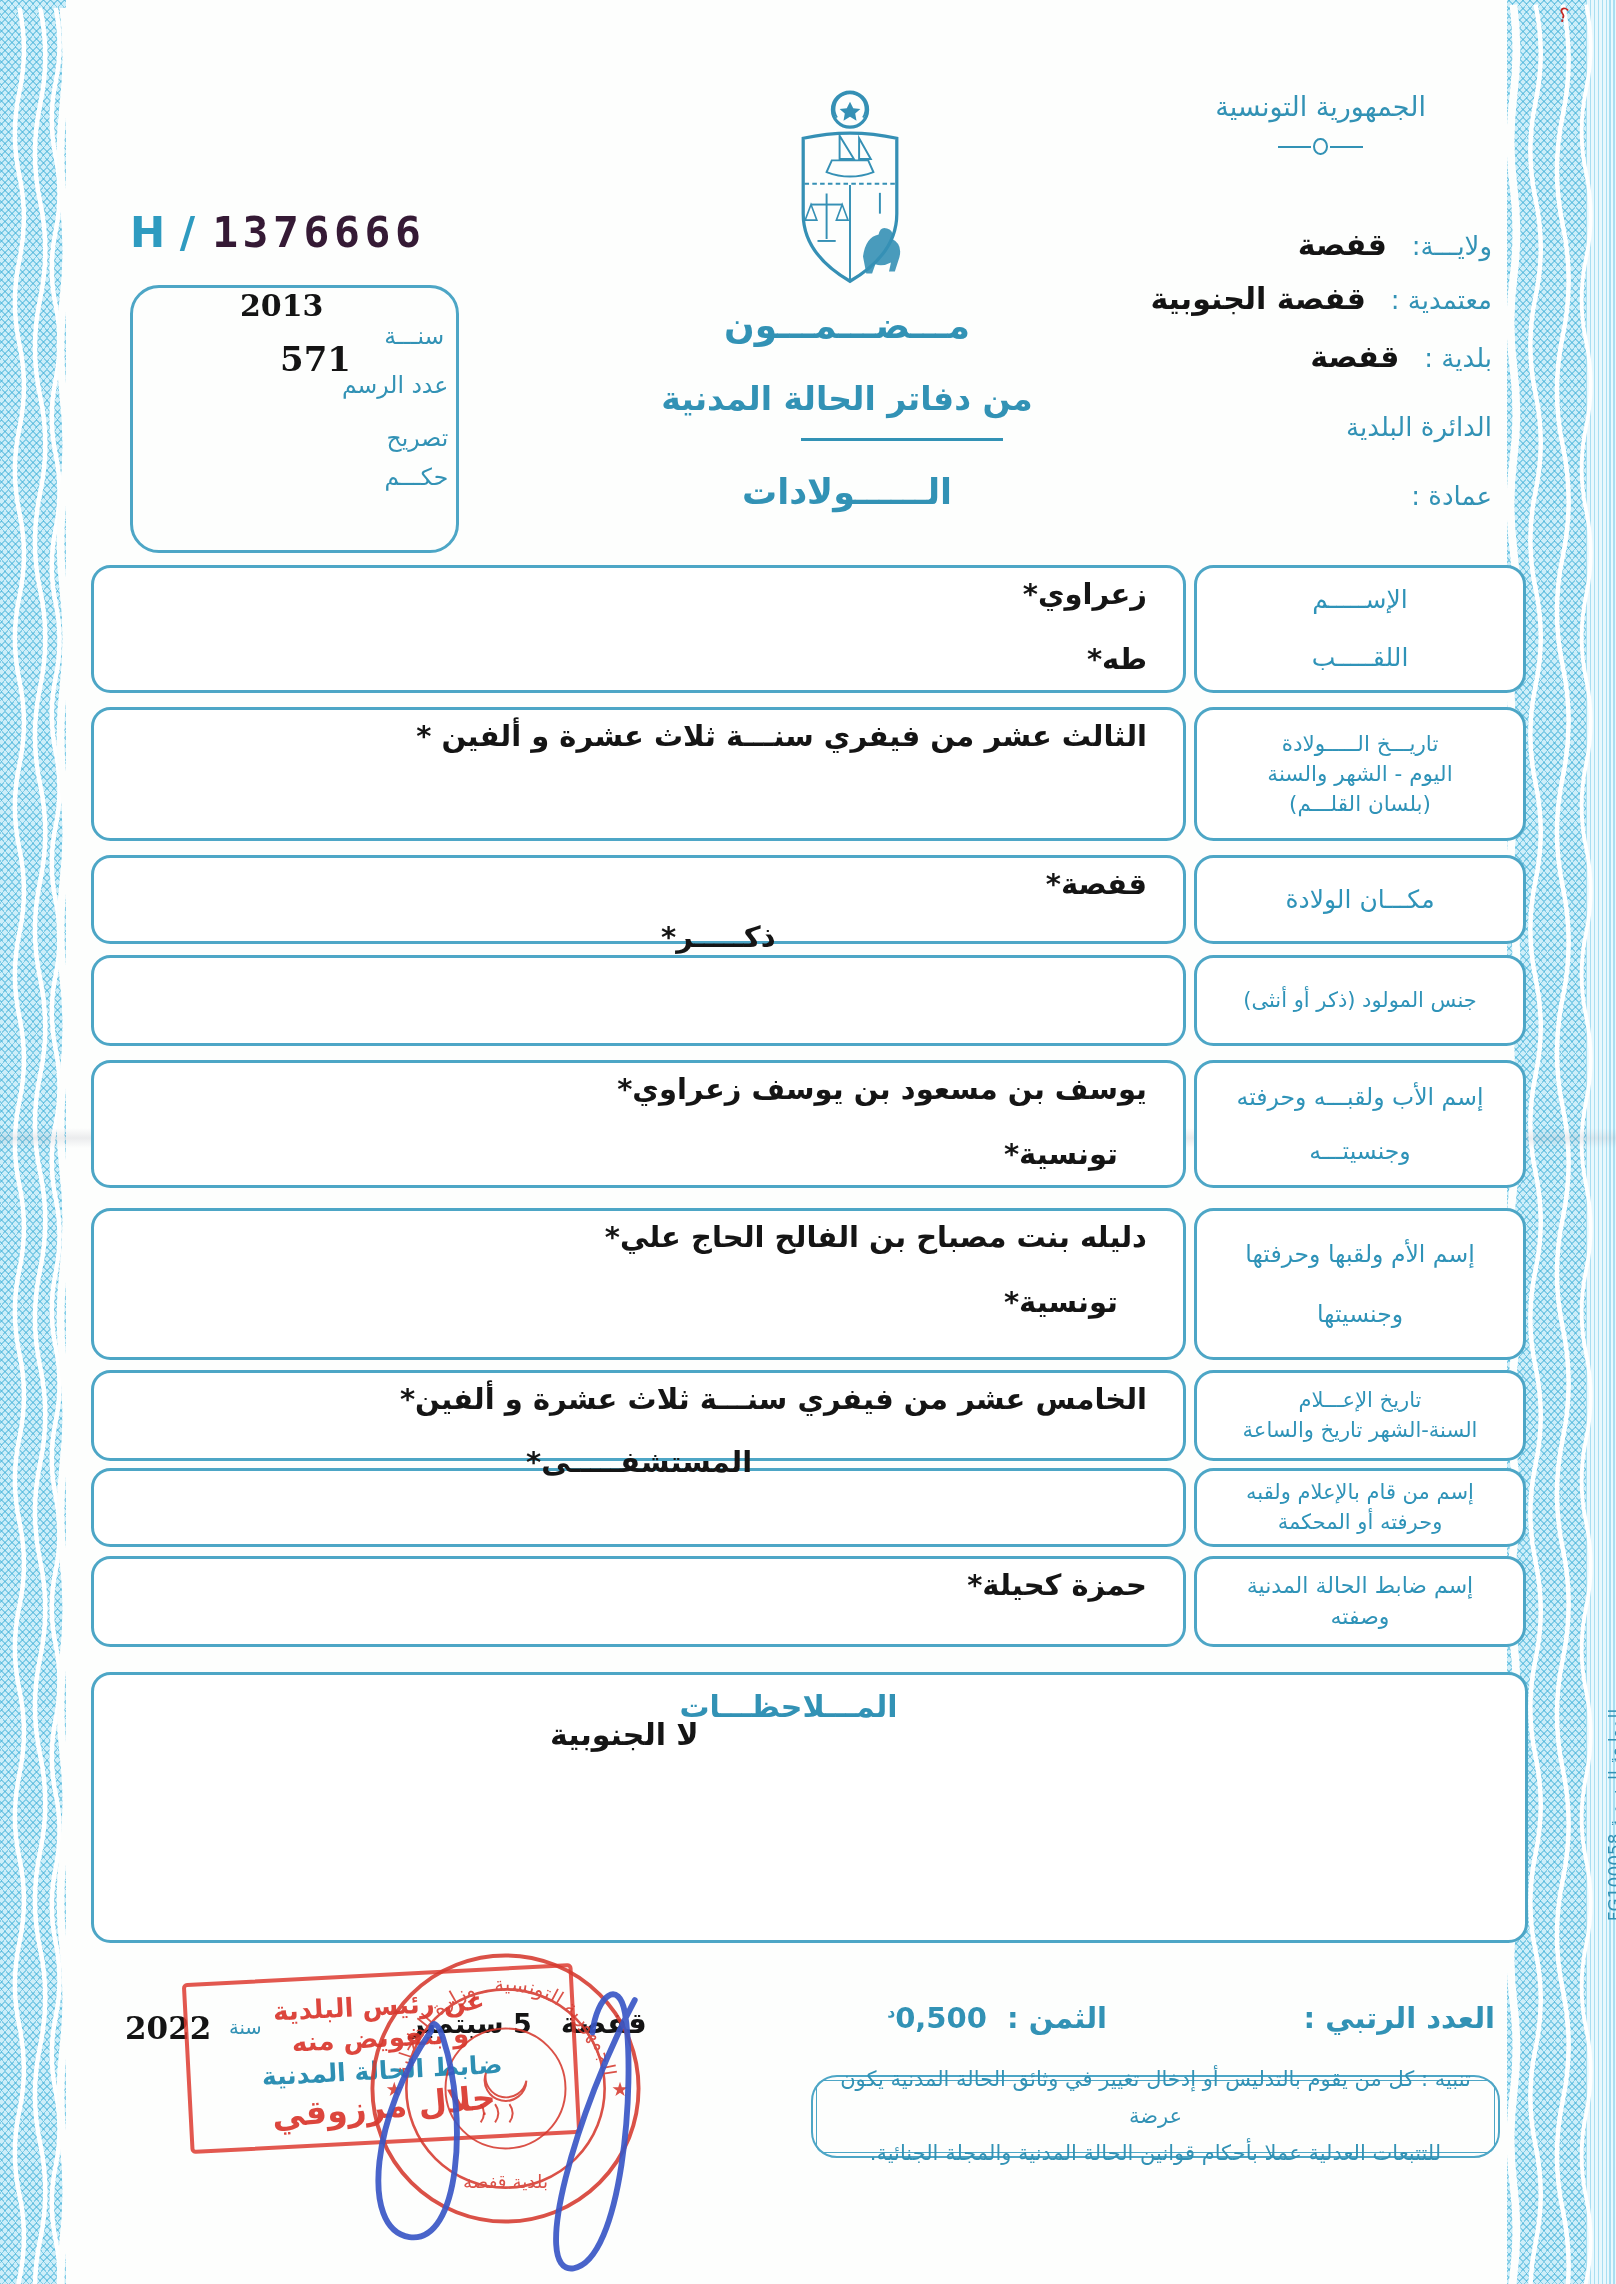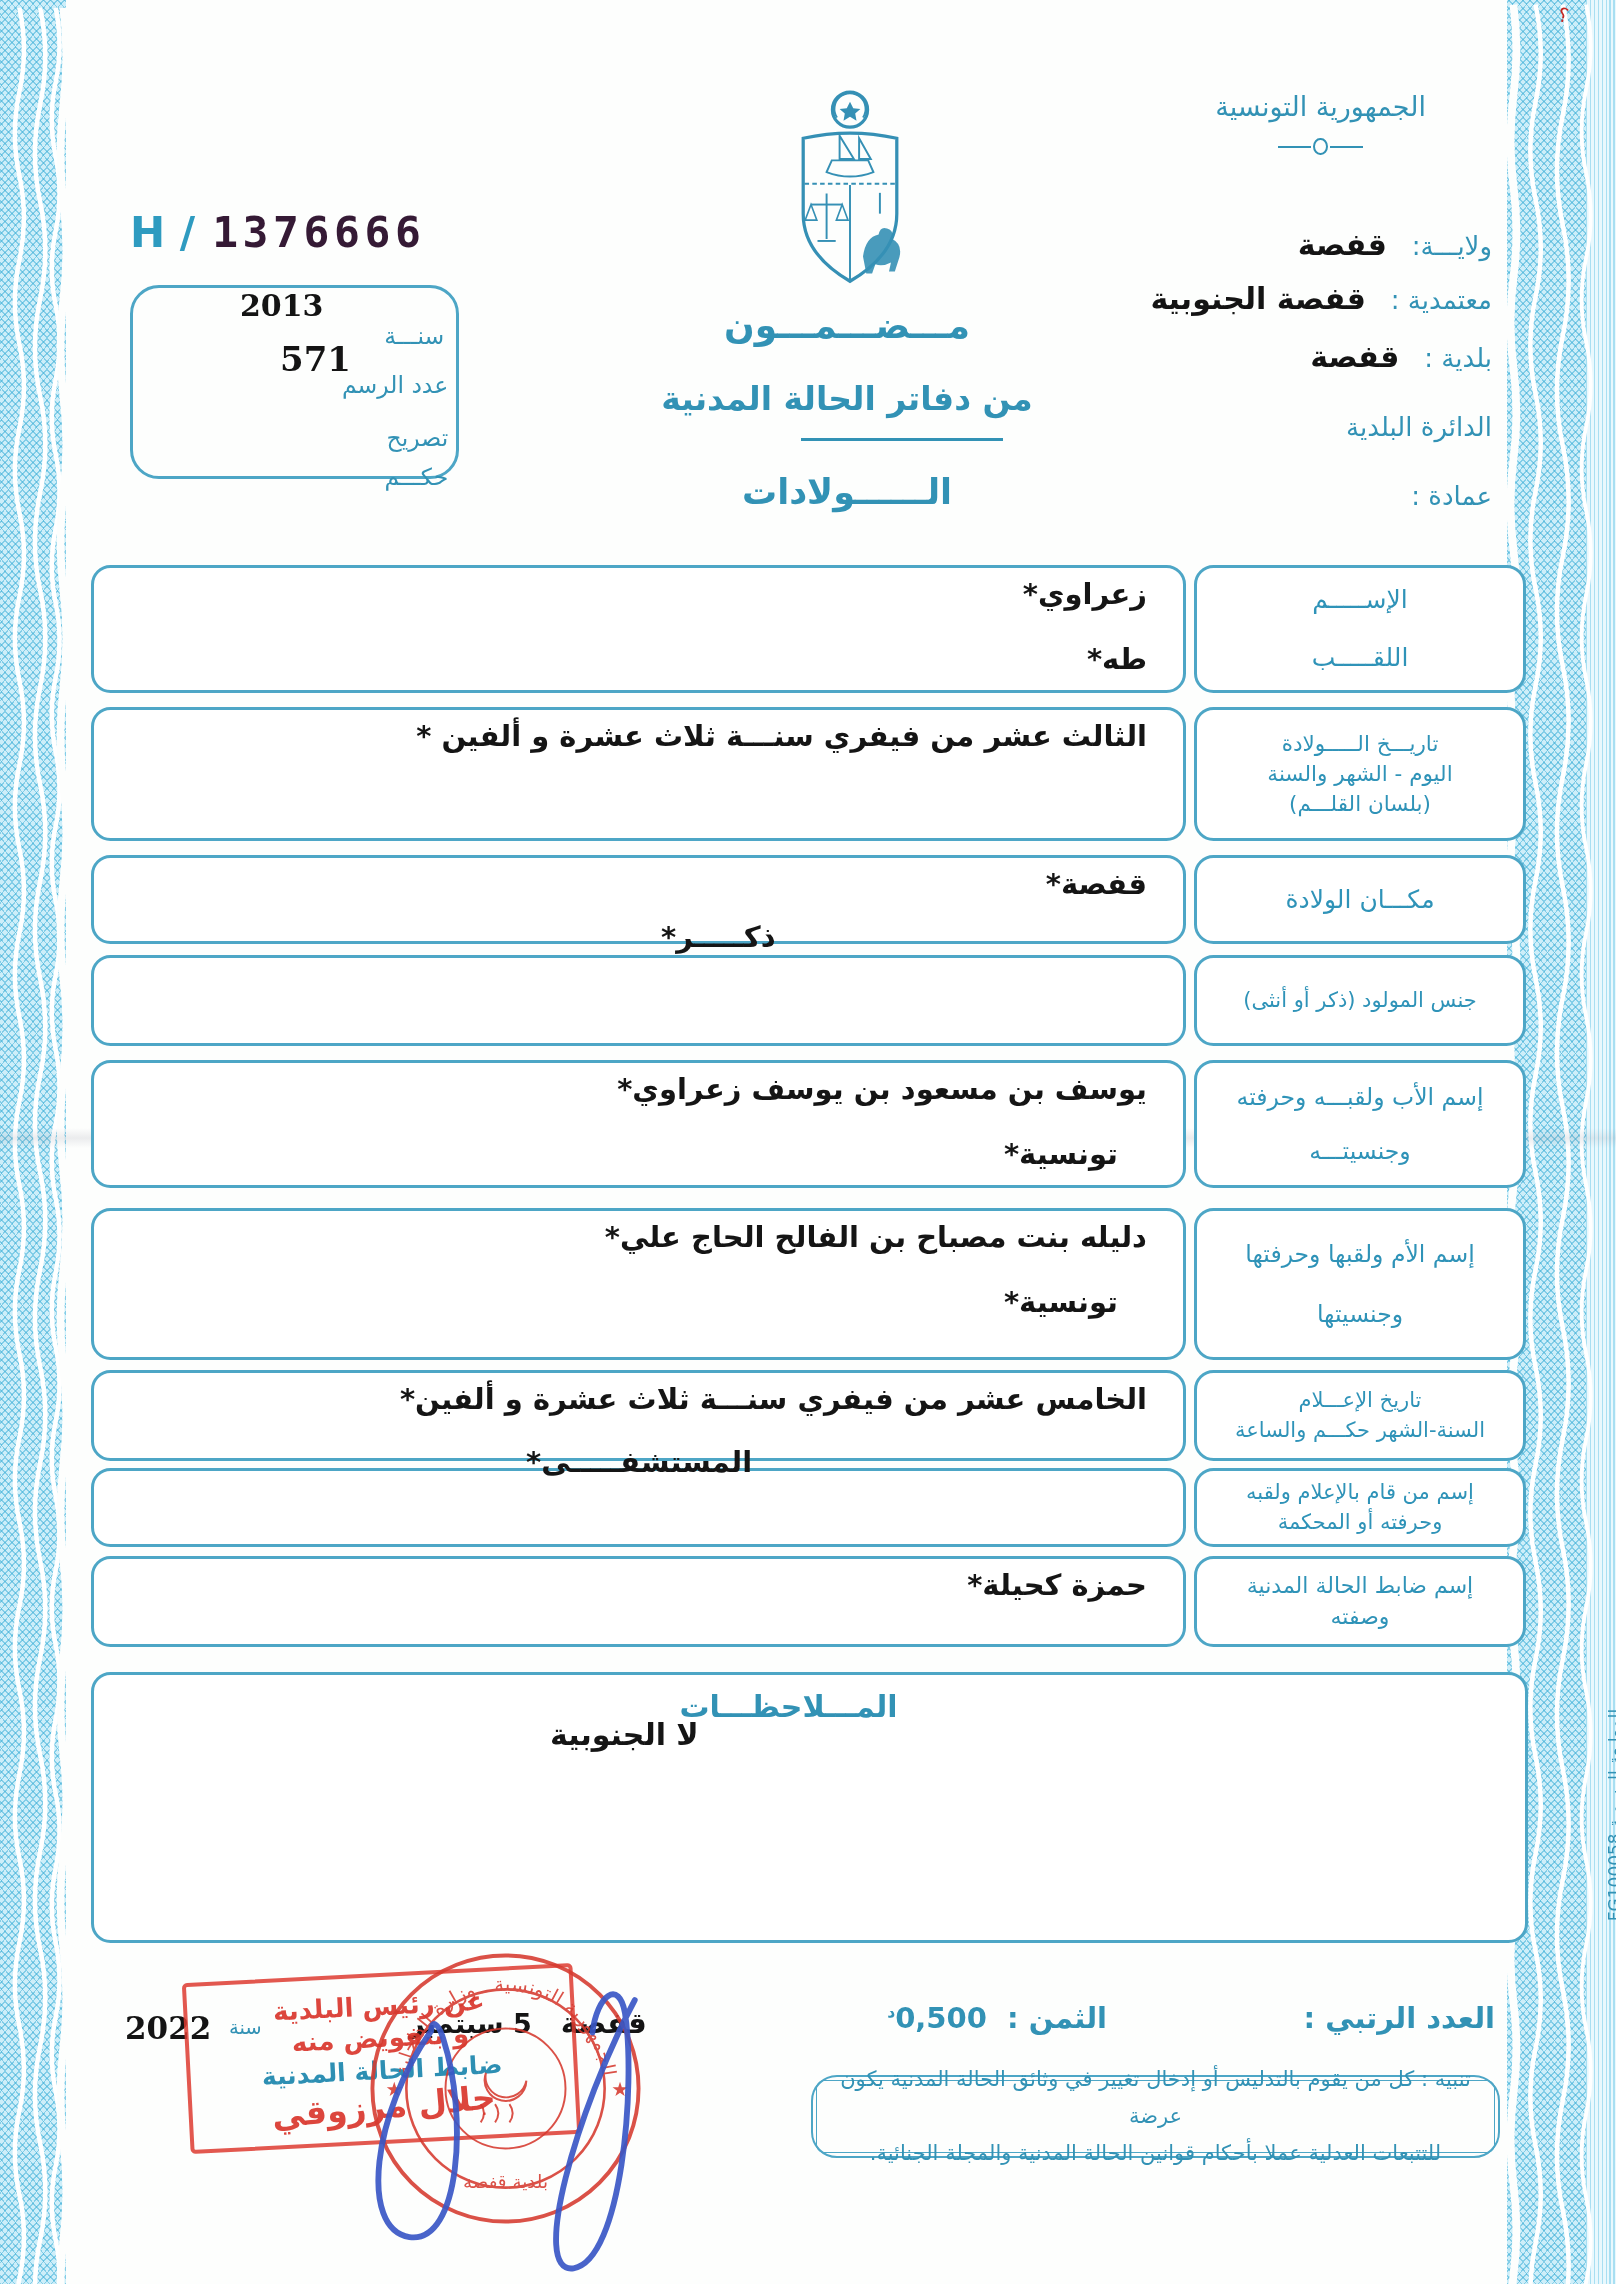--- a/index.html
+++ b/index.html
@@ -26,21 +26,21 @@
   .orn{position:absolute;right:253px;top:138px;width:85px;display:flex;align-items:center;}
   .orn .line{flex:1;height:2px;background:#3292b5;}
   .orn .dot{width:10.4px;height:13px;border:2px solid #3292b5;border-radius:50%;margin:0 2.6px;}
   .region-row{position:absolute;right:124px;direction:rtl;display:flex;align-items:baseline;gap:25px;white-space:nowrap;}
   .region-row .lab{font-size:26px;color:#3292b5;}
   .region-row .val{font-size:30px;}
   
   .serial{position:absolute;left:130px;top:207px;display:flex;gap:17px;align-items:baseline;}
   .serial .pfx{color:#2e9bc0;font-size:42px;font-weight:bold;}
   .serial .num{color:#351a35;font-size:43px;font-weight:bold;font-family:"DejaVu Sans Mono",monospace;letter-spacing:4.6px;}
-  .record-box{position:absolute;left:130px;top:285px;width:329px;height:194px;
+  .record-box{position:absolute;left:130px;top:285px;width:329px;height:268px;
       border:3.3px solid #4da6c6;border-radius:29px;box-sizing:border-box;}
   .record-box span{position:absolute;white-space:nowrap;}
   .rb-year-val{left:107px;top:0px;font-size:30px;}
   .rb-year-lab{right:11.7px;top:34px;font-size:23.5px;}
   .rb-num-val{left:147px;top:51px;font-size:34px;}
   .rb-num-lab{right:7.8px;top:83px;font-size:23.5px;}
   .rb-dec-lab{right:7.8px;top:136px;font-size:23.5px;}
   .rb-jud-lab{right:7.8px;top:175px;font-size:23.5px;}
   
   .emblem{position:absolute;left:772px;top:86px;}
@@ -267,21 +267,21 @@
     <span class="l">وجنسيتها</span>
   </div>
 
   <div class="vbox r7v">
     <div class="vval">
         <span class="vl">الخامس عشر من فيفري سنـــة ثلاث عشرة و ألفين*</span>
       </div>
   </div>
   <div class="lbox r7l">
     <span class="l">تاريخ الإعـــلام</span>
-    <span class="l">السنة-الشهر حكـــم والساعة</span>
+    <span class="l">السنة-الشهر تاريخ والساعة</span>
   </div>
 
   <div class="vbox r8v"></div>
   <span class="float-val fval8">المستشفـــــى*</span>
   <div class="lbox r8l">
     <span class="l">إسم من قام بالإعلام ولقبه</span>
     <span class="l">وحرفته أو المحكمة</span>
   </div>
 
   <div class="vbox r9v">

